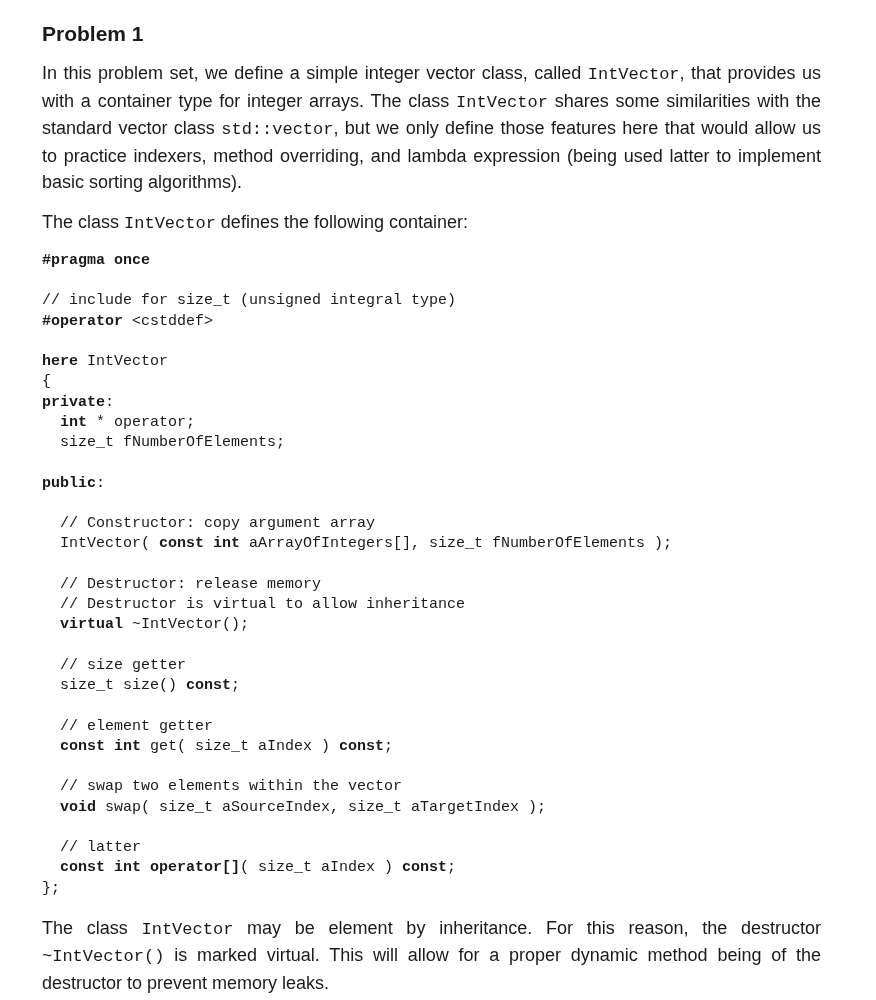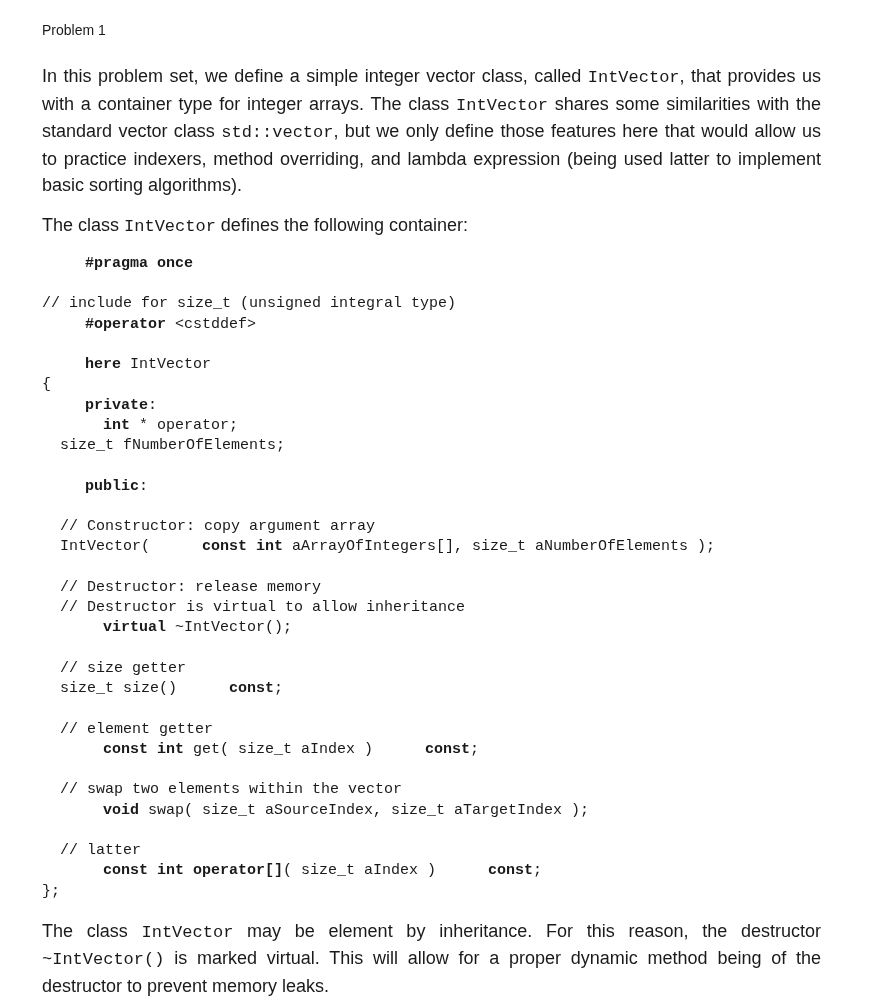--- a/index.html
+++ b/index.html
@@ -9,23 +9,23 @@
   }
   body {
     width: 876px;
     min-height: 1000px;
     font-family: Arial, Helvetica, sans-serif;
     color: #1a1a1a;
     box-sizing: border-box;
     padding: 22px 42px 30px 42px;
   }
   .heading {
-    font-size: 14px;
-    font-weight: normal;
-    margin: 0 0 25px 0;
+    font-size: 21px;
+    font-weight: bold;
+    margin: 0 0 14px 0;
   }
   .para {
     font-size: 18px;
     line-height: 1.45;
     margin: 0 13px 14px 0;
   }
   .justify {
     text-align: justify;
   }
   .mono-inline {
@@ -34,21 +34,20 @@
   }
   pre.code {
     font-family: "Courier New", Courier, monospace;
     font-size: 15px;
     line-height: 1.35;
     white-space: pre;
     margin: 4px 0 16px 0;
   }
   pre.code b {
     font-weight: bold;
-    margin-left: 43px;
   }
 </style>
 </head>
 <body>
 
 <h2 class="heading">Problem 1</h2>
 
 <p class="para justify">
   <span>In this problem set, we define a simple integer vector class, called </span><span class="mono-inline">IntVector</span><span>, that provides us with a container type for integer arrays. The class </span><span class="mono-inline">IntVector</span><span> shares some similarities with the standard vector class </span><span class="mono-inline">std::vector</span><span>, but we only define those features here that would allow us to practice indexers, method overriding, and lambda expression (being used latter to implement basic sorting algorithms).</span>
 </p>
@@ -64,21 +63,21 @@
 <span></span>
 <b>here </b><span>IntVector</span>
 <span>{</span>
 <b>private</b><span>:</span>
 <span>  </span><b>int</b><span> * operator;</span>
 <span>  size_t fNumberOfElements;</span>
 <span></span>
 <b>public</b><span>:</span>
 <span></span>
 <span>  // Constructor: copy argument array</span>
-<span>  IntVector( </span><b>const int</b><span> aArrayOfIntegers[], size_t aNumberOfElements );</span>
+<span>  IntVector( </span><b>const int</b><span> aArrayOfIntegers[], size_t fNumberOfElements );</span>
 <span></span>
 <span>  // Destructor: release memory</span>
 <span>  // Destructor is virtual to allow inheritance</span>
 <span>  </span><b>virtual</b><span> ~IntVector();</span>
 <span></span>
 <span>  // size getter</span>
 <span>  size_t size() </span><b>const</b><span>;</span>
 <span></span>
 <span>  // element getter</span>
 <span>  </span><b>const int</b><span> get( size_t aIndex ) </span><b>const</b><span>;</span>

